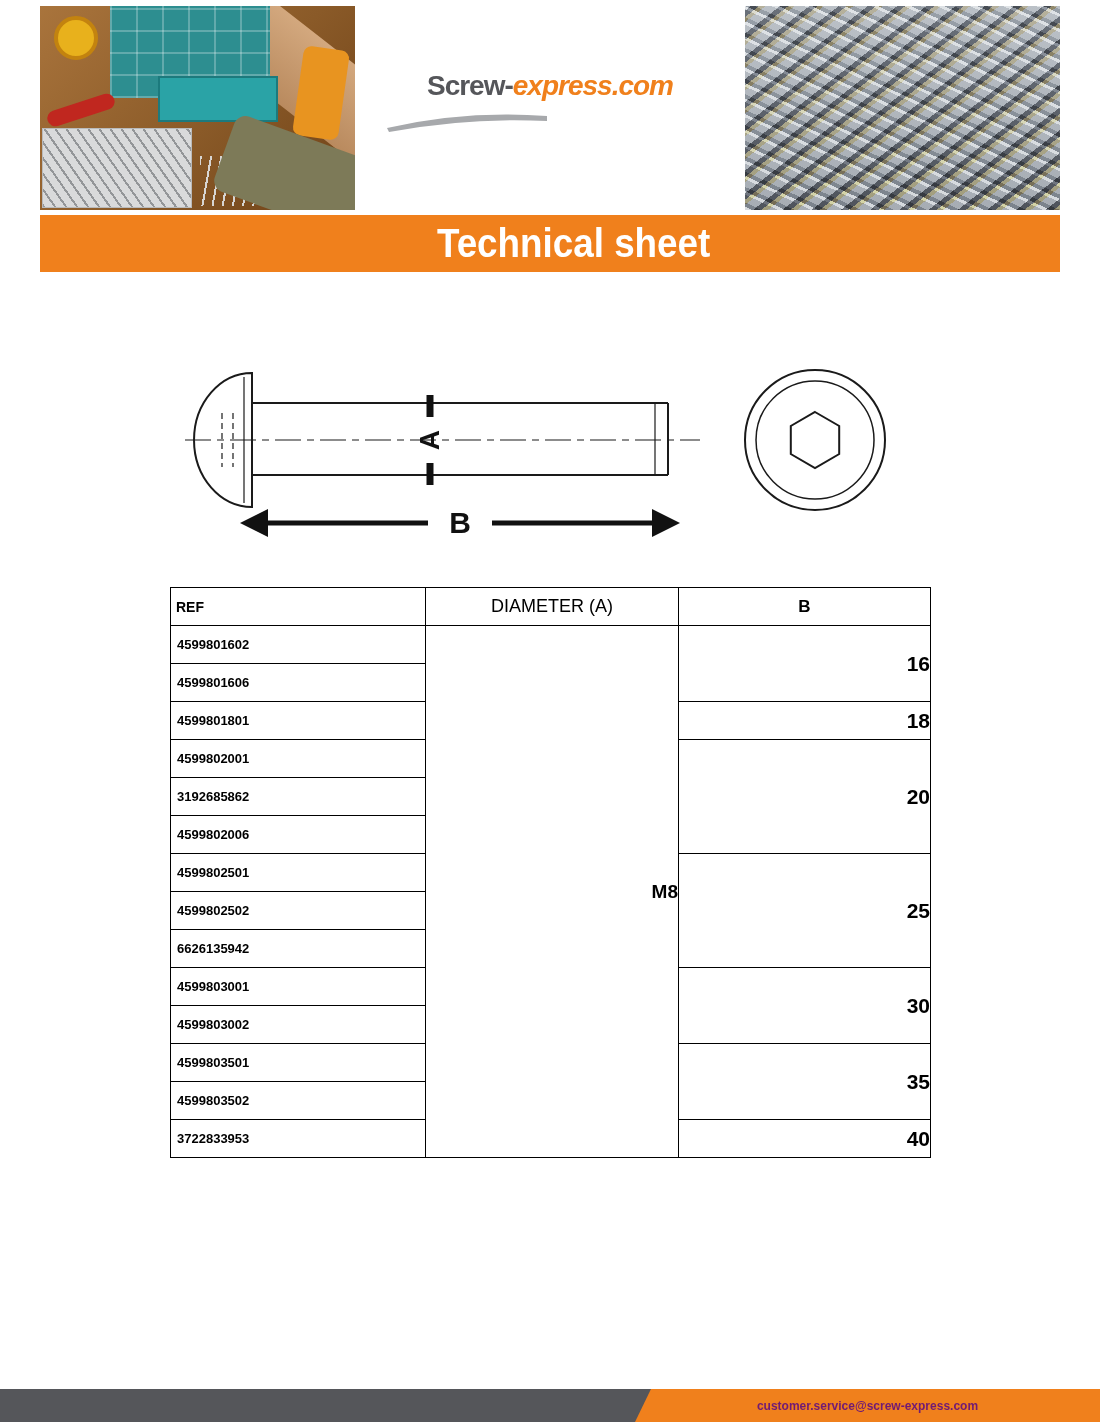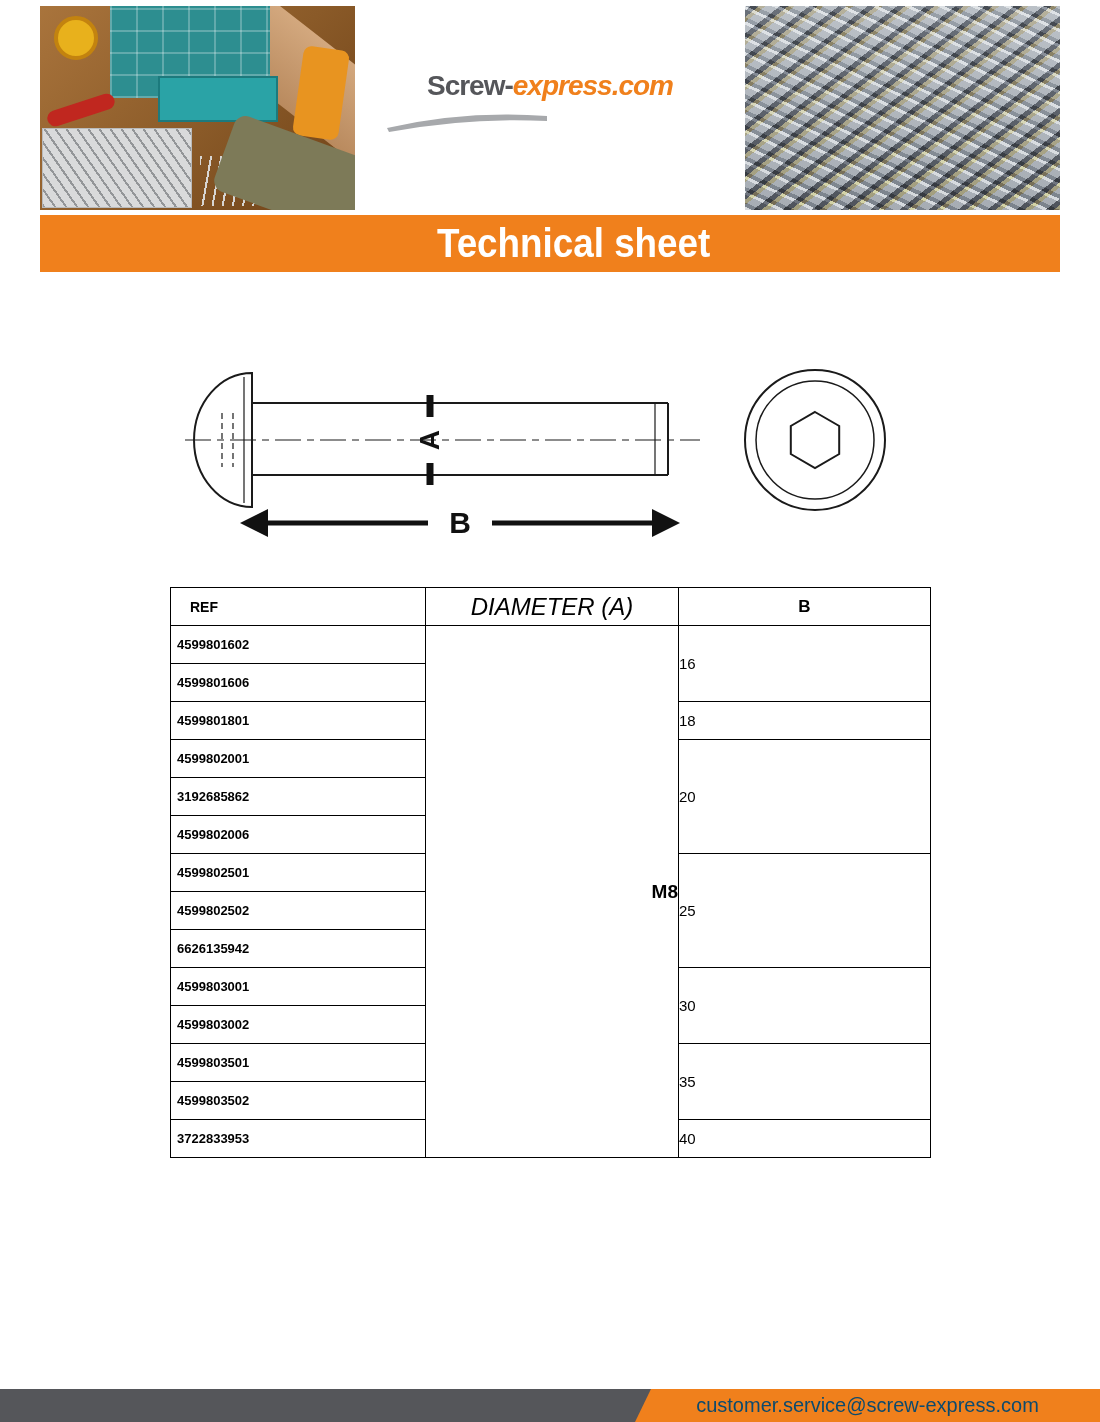--- a/index.html
+++ b/index.html
@@ -55,33 +55,33 @@
 
   
   .table-wrap { position: absolute; left: 170px; top: 587px; }
   table { border-collapse: collapse; table-layout: fixed; }
   th, td { border: 1px solid #000; }
   th { height: 38px; }
   td { height: 38px; }
   .col-ref { width: 255px; }
   .col-dia { width: 253px; }
   .col-b   { width: 252px; }
-  th.h-ref { text-align: left; padding-left: 19px; font-size: 14px; font-weight: bold; }
-  th.h-dia { text-align: center; font-size: 24px; font-weight: normal; font-style: italic; }
+  th.h-ref { text-align: left; padding-left: 5px; font-size: 14px; font-weight: bold; }
+  th.h-dia { text-align: center; font-size: 18px; font-weight: normal; }
   th.h-b   { text-align: center; font-size: 17px; font-weight: bold; }
   td.ref-cell { text-align: left; padding-left: 6px; font-size: 13px; font-weight: bold; vertical-align: middle; }
   td.dia-cell { text-align: right; font-size: 19px; font-weight: bold; vertical-align: middle; }
-  td.b-cell   { text-align: left; font-size: 15px; font-weight: normal; vertical-align: middle; }
+  td.b-cell   { text-align: right; font-size: 21px; font-weight: bold; vertical-align: middle; }
 
   
   .footer { position: absolute; left: 0; bottom: 0; width: 1100px; height: 33px; background: var(--darkgray); }
   .footer-orange { position: absolute; right: 0; top: 0; height: 33px; width: 465px; background: var(--orange);
       clip-path: polygon(16px 0, 100% 0, 100% 100%, 0 100%);
       display: flex; align-items: center; justify-content: center; }
-  .footer-orange span { color: #0c4a6e; font-size: 20px; font-weight: normal; }
+  .footer-orange span { color: #701a75; font-size: 12px; font-weight: bold; }
 </style>
 </head>
 <body>
 
 <div class="page">
 
   <header>
     <div class="photo photo-left">
       <div class="decor d-arm"></div>
       <div class="decor d-tray-teal"></div>

